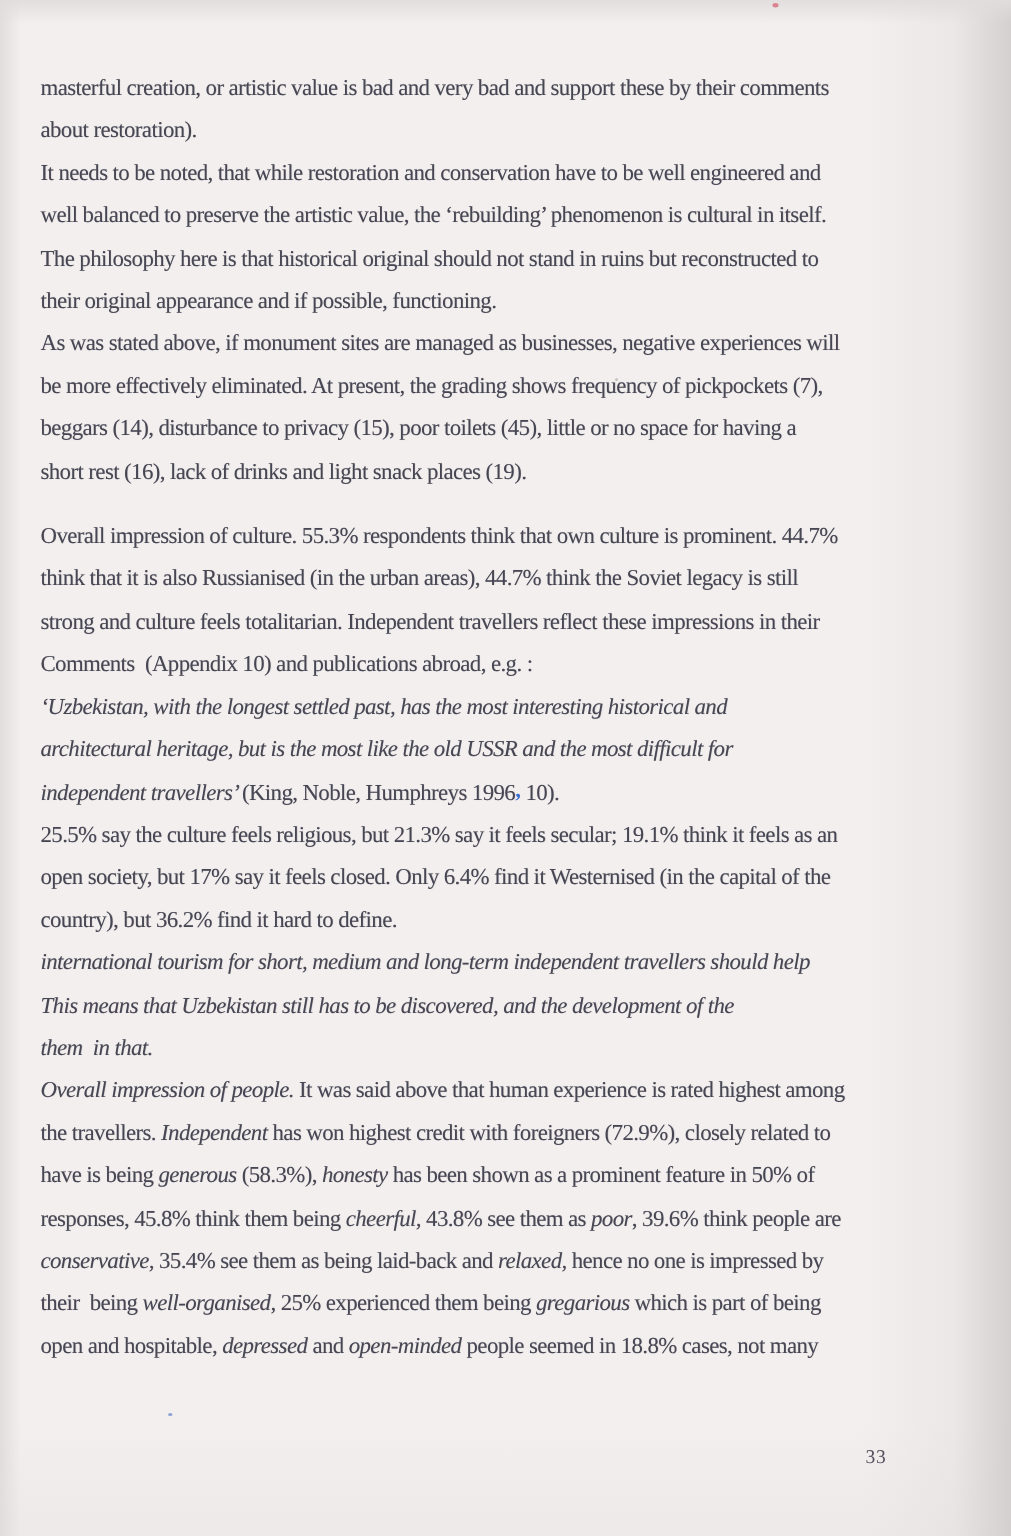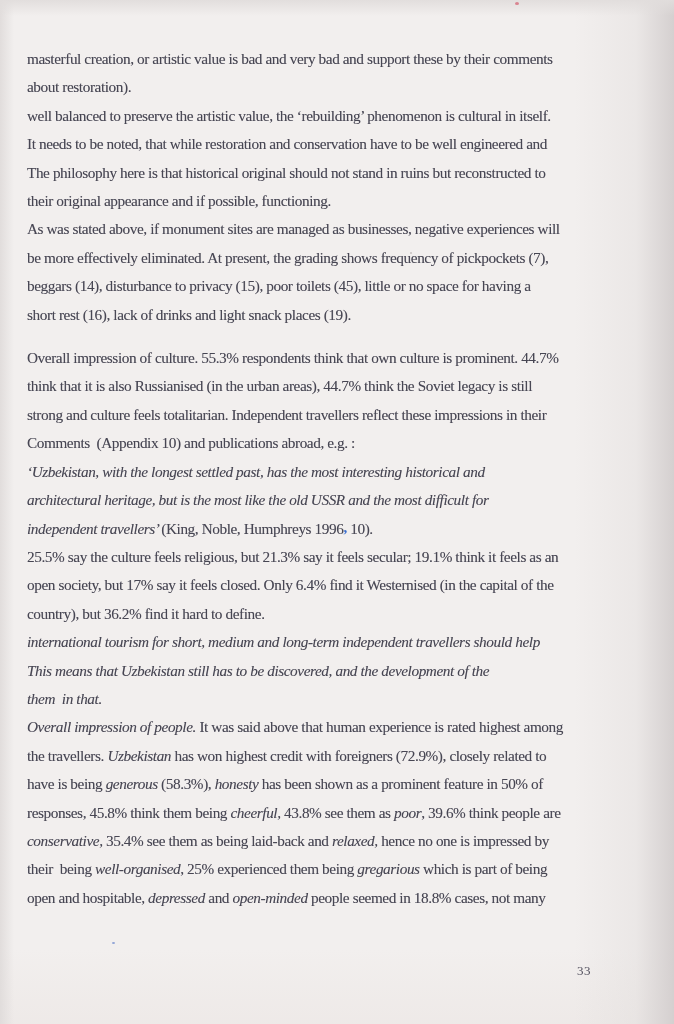--- a/index.html
+++ b/index.html
@@ -60,22 +60,22 @@
   <div class="speck red"></div>
   <div class="speck blue"></div>
   <div class="speck gray"></div>
 
   <div class="text-block">
       <div class="paragraph">
         <div class="line"><span class="roman">masterful creation, or artistic value is bad and very bad and support these by their comments</span></div>
         <div class="line"><span class="roman">about restoration).</span></div>
       </div>
       <div class="paragraph">
+        <div class="line"><span class="roman">It needs to be noted, that while restoration and conservation have to be well engineered and</span></div>
         <div class="line"><span class="roman">well balanced to preserve the artistic value, the ‘rebuilding’ phenomenon is cultural in itself.</span></div>
-        <div class="line"><span class="roman">It needs to be noted, that while restoration and conservation have to be well engineered and</span></div>
         <div class="line"><span class="roman">The philosophy here is that historical original should not stand in ruins but reconstructed to</span></div>
         <div class="line"><span class="roman">their original appearance and if possible, functioning.</span></div>
       </div>
       <div class="paragraph">
         <div class="line"><span class="roman">As was stated above, if monument sites are managed as businesses, negative experiences will</span></div>
         <div class="line"><span class="roman">be more effectively eliminated. At present, the grading shows frequency of pickpockets (7),</span></div>
         <div class="line"><span class="roman">beggars (14), disturbance to privacy (15), poor toilets (45), little or no space for having a</span></div>
         <div class="line"><span class="roman">short rest (16), lack of drinks and light snack places (19).</span></div>
       </div>
       <div class="paragraph gap">
@@ -94,21 +94,21 @@
         <div class="line"><span class="roman">open society, but 17% say it feels closed. Only 6.4% find it Westernised (in the capital of the</span></div>
         <div class="line"><span class="roman">country), but 36.2% find it hard to define.</span></div>
       </div>
       <div class="paragraph">
         <div class="line"><span class="italic">international tourism for short, medium and long-term independent travellers should help</span></div>
         <div class="line"><span class="italic">This means that Uzbekistan still has to be discovered, and the development of the</span></div>
         <div class="line"><span class="italic">them  in that.</span></div>
       </div>
       <div class="paragraph">
         <div class="line"><span class="italic">Overall impression of people.</span><span class="roman"> It was said above that human experience is rated highest among</span></div>
-        <div class="line"><span class="roman">the travellers. </span><span class="italic">Uzbekistan</span><span class="roman"> has won highest credit with foreigners (72.9%), closely related to</span></div>
+        <div class="line"><span class="roman">the travellers. </span><span class="italic">Independent</span><span class="roman"> has won highest credit with foreigners (72.9%), closely related to</span></div>
         <div class="line"><span class="roman">have is being </span><span class="italic">generous</span><span class="roman"> (58.3%), </span><span class="italic">honesty</span><span class="roman"> has been shown as a prominent feature in 50% of</span></div>
         <div class="line"><span class="roman">responses, 45.8% think them being </span><span class="italic">cheerful,</span><span class="roman"> 43.8% see them as </span><span class="italic">poor</span><span class="roman">, 39.6% think people are</span></div>
         <div class="line"><span class="italic">conservative,</span><span class="roman"> 35.4% see them as being laid-back and </span><span class="italic">relaxed,</span><span class="roman"> hence no one is impressed by</span></div>
         <div class="line"><span class="roman">their  being </span><span class="italic">well-organised</span><span class="roman">, 25% experienced them being </span><span class="italic">gregarious</span><span class="roman"> which is part of being</span></div>
         <div class="line"><span class="roman">open and hospitable, </span><span class="italic">depressed</span><span class="roman"> and </span><span class="italic">open-minded</span><span class="roman"> people seemed in 18.8% cases, not many</span></div>
       </div>
     </div>
 
   <div class="page-number">33</div>
 </div>

